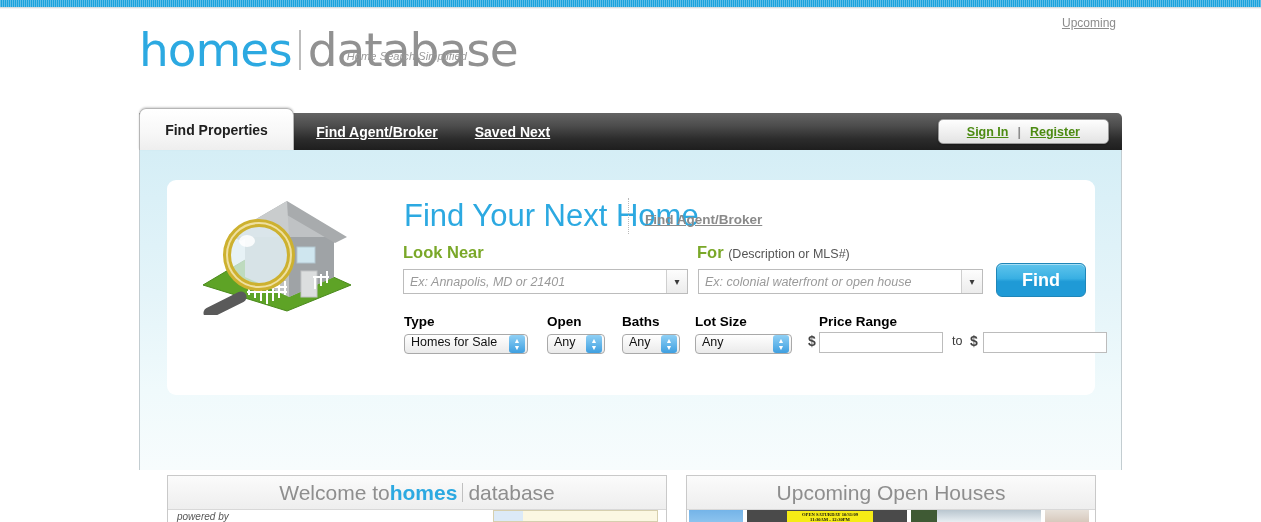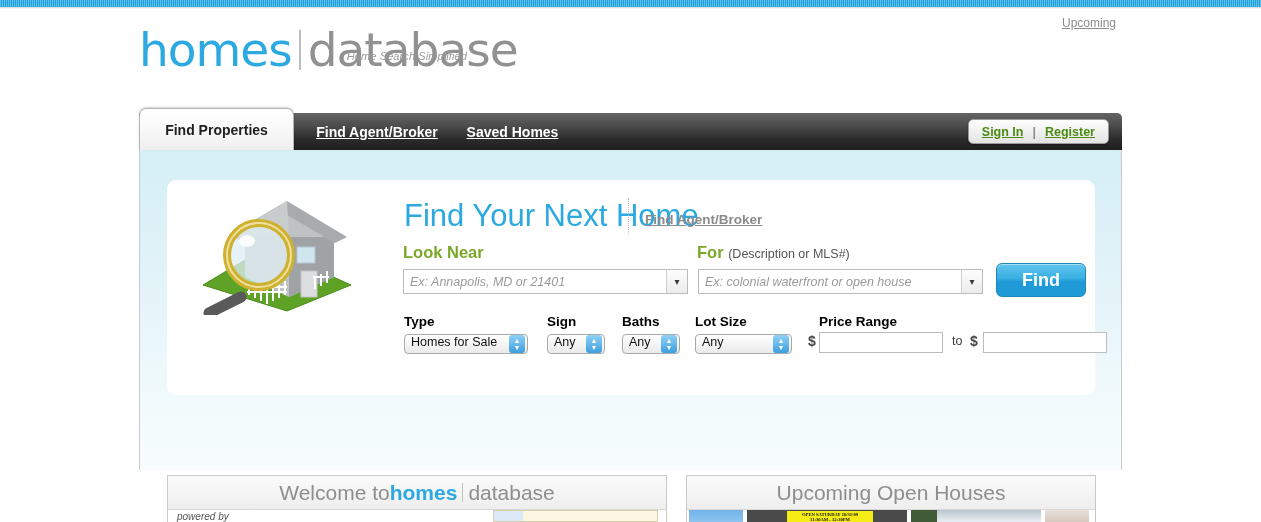--- a/index.html
+++ b/index.html
@@ -69,21 +69,21 @@
     border-top-left-radius:7px; border-top-right-radius:7px;
     box-shadow: 0 -1px 2px rgba(0,0,0,.18);
     z-index:3;
   }
   .tab-active .lbl { color:#202020; text-decoration:none; }
   .tab-2 { left:162px; width:152px; }
   .tab-3 { left:316px; width:115px; }
 
   .authbox {
     position:absolute; right:13px; top:6px;
-    height:25px; padding:0 13px;
+    height:25px; padding:0 28px;
     display:flex; align-items:center; gap:9px;
     background: linear-gradient(#fefefe, #e3e3e3);
     border:1px solid #9a9a9a; border-radius:5px;
     box-shadow: 0 1px 2px rgba(0,0,0,.35);
   }
   .authbox a {
     font-size:12.5px; font-weight:bold; color:#4c8b12;
     text-decoration:underline; cursor:pointer;
   }
   .authbox .sep { color:#8d8d8d; font-size:12.5px; font-weight:bold; }
@@ -259,21 +259,21 @@
 
   <div class="tabbar">
     <div class="tabbar-inner">
       <div class="tab tab-active">
         <span class="lbl">Find Properties</span>
       </div>
       <div class="tab tab-2">
         <span class="lbl">Find Agent/Broker</span>
       </div>
       <div class="tab tab-3">
-        <span class="lbl">Saved Homes</span>
+        <span class="lbl">Saved Next</span>
       </div>
 
       <div class="authbox">
         <a>Sign In</a>
         <span class="sep">|</span>
         <a>Register</a>
       </div>
     </div>
   </div>
 
@@ -322,21 +322,21 @@
         <span class="sub">(Description or MLS#)</span>
       </div>
       <div class="combo combo-for">
         <div class="txt">Ex: colonial waterfront or open house</div>
         <div class="arrow">▾</div>
       </div>
 
       <div class="findbtn">Find</div>
 
       <div class="flabel f-type">Type</div>
-      <div class="flabel f-beds">Sign</div>
+      <div class="flabel f-beds">Open</div>
       <div class="flabel f-baths">Baths</div>
       <div class="flabel f-lot">Lot Size</div>
       <div class="flabel f-price">Price Range</div>
 
       <div class="sel sel-type">
         <span class="v">Homes for Sale</span>
         <span class="spin">
             <span>▲</span>
             <span>▼</span>
           </span>

